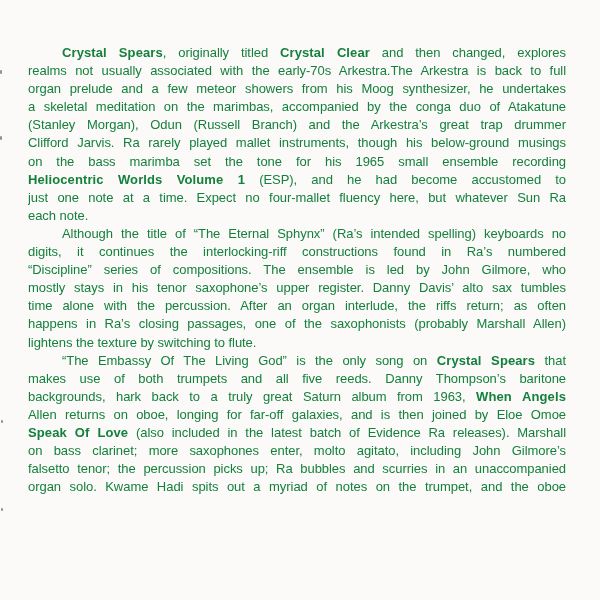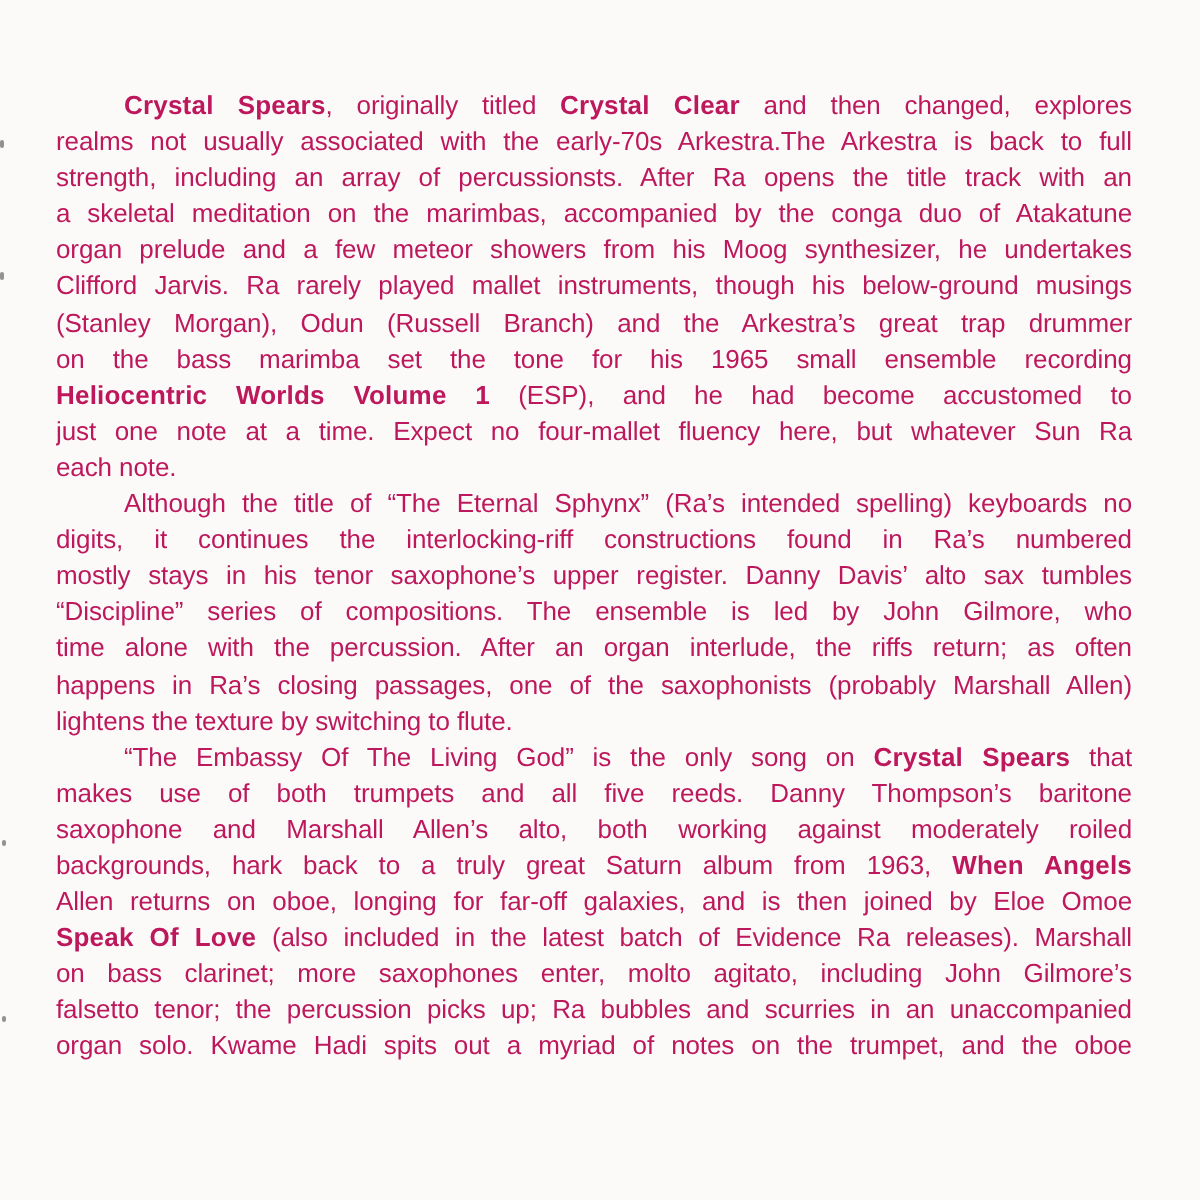--- a/index.html
+++ b/index.html
@@ -11,21 +11,21 @@
     overflow:hidden;
     font-family:"Liberation Sans",sans-serif;
   }
   .page{
     position:absolute;inset:0;
     background:#fbfaf8;
   }
   .textblock{
     position:absolute;
     left:28px;top:44px;width:538px;
-    color:#be185d;
+    color:#15803d;
     letter-spacing:-0.05px;
   }
   .line{
     font-size:13px;
     line-height:18.1px;
     text-align:justify;
     text-align-last:justify;
     white-space:normal;
     height:18.1px;
     overflow:hidden;
@@ -52,43 +52,41 @@
 
 <div class="page">
   <div class="speck s1"></div>
   <div class="speck s2"></div>
   <div class="speck s3"></div>
   <div class="speck s4"></div>
   <div class="textblock">
       <div>
         <div class="line ind"><span class="b">Crystal Spears</span><span>, originally titled </span><span class="b">Crystal Clear</span><span> and then changed, explores</span></div>
         <div class="line"><span>realms not usually associated with the early-70s Arkestra.The Arkestra is back to full</span></div>
-        <div class="line"><span>strength, including an array of percussionsts. After Ra opens the title track with an</span></div>
+        <div class="line"><span>organ prelude and a few meteor showers from his Moog synthesizer, he undertakes</span></div>
         <div class="line"><span>a skeletal meditation on the marimbas, accompanied by the conga duo of Atakatune</span></div>
-        <div class="line"><span>organ prelude and a few meteor showers from his Moog synthesizer, he undertakes</span></div>
+        <div class="line"><span>(Stanley Morgan), Odun (Russell Branch) and the Arkestra’s great trap drummer</span></div>
         <div class="line"><span>Clifford Jarvis. Ra rarely played mallet instruments, though his below-ground musings</span></div>
-        <div class="line"><span>(Stanley Morgan), Odun (Russell Branch) and the Arkestra’s great trap drummer</span></div>
         <div class="line"><span>on the bass marimba set the tone for his 1965 small ensemble recording</span></div>
         <div class="line"><span class="b">Heliocentric Worlds Volume 1</span><span> (ESP), and he had become accustomed to</span></div>
         <div class="line"><span>just one note at a time. Expect no four-mallet fluency here, but whatever Sun Ra</span></div>
         <div class="line noj"><span>each note.</span></div>
       </div>
       <div>
         <div class="line ind"><span>Although the title of “The Eternal Sphynx” (Ra’s intended spelling) keyboards no</span></div>
         <div class="line"><span>digits, it continues the interlocking-riff constructions found in Ra’s numbered</span></div>
+        <div class="line"><span>“Discipline” series of compositions. The ensemble is led by John Gilmore, who</span></div>
         <div class="line"><span>mostly stays in his tenor saxophone’s upper register. Danny Davis’ alto sax tumbles</span></div>
-        <div class="line"><span>“Discipline” series of compositions. The ensemble is led by John Gilmore, who</span></div>
         <div class="line"><span>time alone with the percussion. After an organ interlude, the riffs return; as often</span></div>
         <div class="line"><span>happens in Ra’s closing passages, one of the saxophonists (probably Marshall Allen)</span></div>
         <div class="line noj"><span>lightens the texture by switching to flute.</span></div>
       </div>
       <div>
         <div class="line ind"><span>“The Embassy Of The Living God” is the only song on </span><span class="b">Crystal Spears</span><span> that</span></div>
         <div class="line"><span>makes use of both trumpets and all five reeds. Danny Thompson’s baritone</span></div>
-        <div class="line"><span>saxophone and Marshall Allen’s alto, both working against moderately roiled</span></div>
         <div class="line"><span>backgrounds, hark back to a truly great Saturn album from 1963, </span><span class="b">When Angels</span></div>
         <div class="line"><span>Allen returns on oboe, longing for far-off galaxies, and is then joined by Eloe Omoe</span></div>
         <div class="line"><span class="b">Speak Of Love</span><span> (also included in the latest batch of Evidence Ra releases). Marshall</span></div>
         <div class="line"><span>on bass clarinet; more saxophones enter, molto agitato, including John Gilmore’s</span></div>
         <div class="line"><span>falsetto tenor; the percussion picks up; Ra bubbles and scurries in an unaccompanied</span></div>
         <div class="line"><span>organ solo. Kwame Hadi spits out a myriad of notes on the trumpet, and the oboe</span></div>
       </div>
     </div>
 </div>
 

